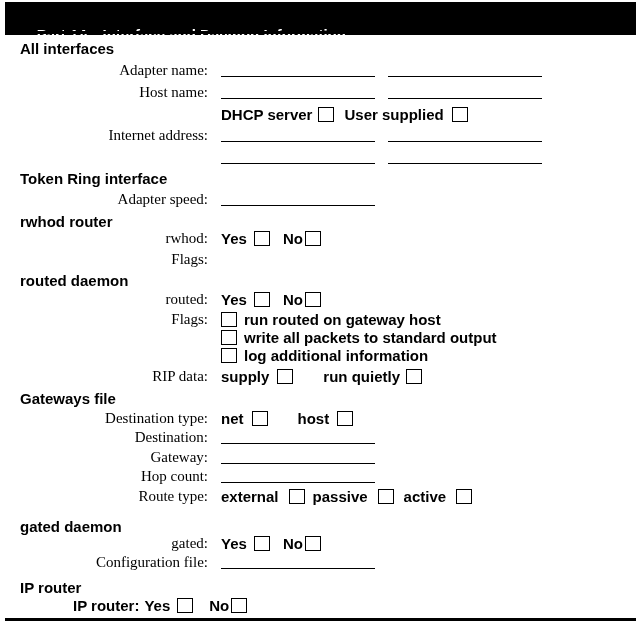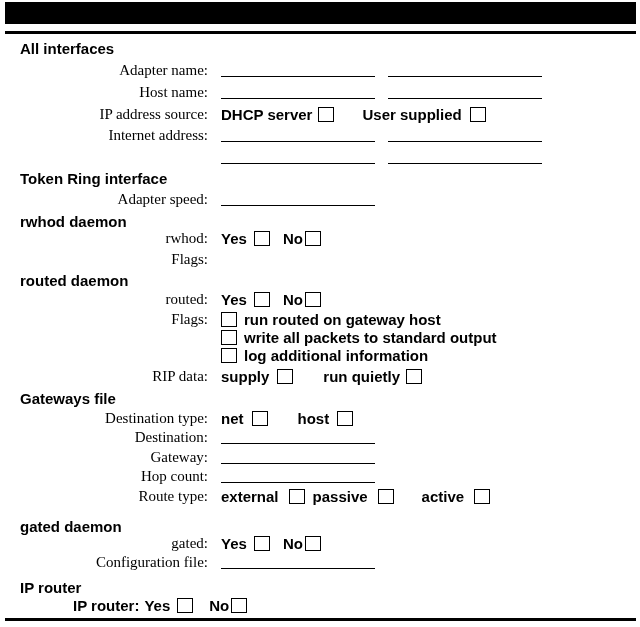--- a/index.html
+++ b/index.html
@@ -2,21 +2,21 @@
 <html><head>
 <meta charset="utf-8">
 <style>
   html,body { margin:0; padding:0; background:#fff; }
   .page {
     position:relative; width:640px; height:627px; background:#ffffff;
     font-family:"Liberation Sans", sans-serif; font-size:15px; color:#000;
     overflow:hidden;
   }
   .header-bar {
-    position:absolute; left:5px; top:2px; width:631px; height:22px;
+    position:absolute; left:5px; top:2px; width:631px; height:33px;
     background:#000; color:#fff; font-weight:bold; font-size:15px;
     line-height:22px; box-sizing:border-box; padding-left:15px;
     white-space:pre;
   }
   .rule { position:absolute; left:5px; width:631px; height:3px; background:#000; }
   .rule-top { top:31px; }
   .rule-bottom { top:618px; }
   .heading {
     position:absolute; left:20px; height:17px; line-height:17px;
     font-weight:bold; white-space:nowrap;
@@ -33,21 +33,21 @@
     background:#fff; flex:none;
   }
   .blank {
     width:154px; height:16px; border-bottom:1.6px solid #000;
     box-sizing:border-box; flex:none; align-self:flex-start;
   }
   .g2{margin-left:2px} .g4{margin-left:4px}
   .g5{margin-left:5px} .g6{margin-left:6px} .g7{margin-left:7px}
   .g8{margin-left:8px} .g10{margin-left:10px} .g13{margin-left:13px}
   .g16{margin-left:16px} .g18{margin-left:18px} .g23{margin-left:23px}
-  .g26{margin-left:8px} .g28{margin-left:28px} .g30{margin-left:30px}
+  .g26{margin-left:8px} .g28{margin-left:10px} .g30{margin-left:30px}
   .t { flex:none;font-weight:bold; }
 </style>
 </head>
 <body>
 
 <div class="page">
 
   <div class="header-bar">
     <span>Part 1A:  Interface and Daemon Information</span>
   </div>
@@ -65,21 +65,20 @@
 
   <div class="row" style="top:84px">
     <span class="lbl">Host name:</span>
     <span class="content">
       <span class="blank"></span>
       <span class="blank g13"></span>
     </span>
   </div>
 
   <div class="row" style="top:106px">
-    <span class="lbl">IP address source:</span>
     <span class="content">
       <span class="t">DHCP server</span>
       <span class="cb g6"></span>
       <span class="t g28">User supplied</span>
       <span class="cb g8"></span>
     </span>
   </div>
 
   <div class="row" style="top:127px">
     <span class="lbl">Internet address:</span>
@@ -98,21 +97,21 @@
 
   <div class="heading" style="top:170px">Token Ring interface</div>
 
   <div class="row" style="top:191px">
     <span class="lbl">Adapter speed:</span>
     <span class="content">
       <span class="blank"></span>
     </span>
   </div>
 
-  <div class="heading" style="top:213px">rwhod daemon</div>
+  <div class="heading" style="top:213px">rwhod router</div>
 
   <div class="row" style="top:230px">
     <span class="lbl">rwhod:</span>
     <span class="content">
       <span class="t">Yes</span>
       <span class="cb g7"></span>
       <span class="t g13">No</span>
       <span class="cb g2"></span>
     </span>
   </div>

